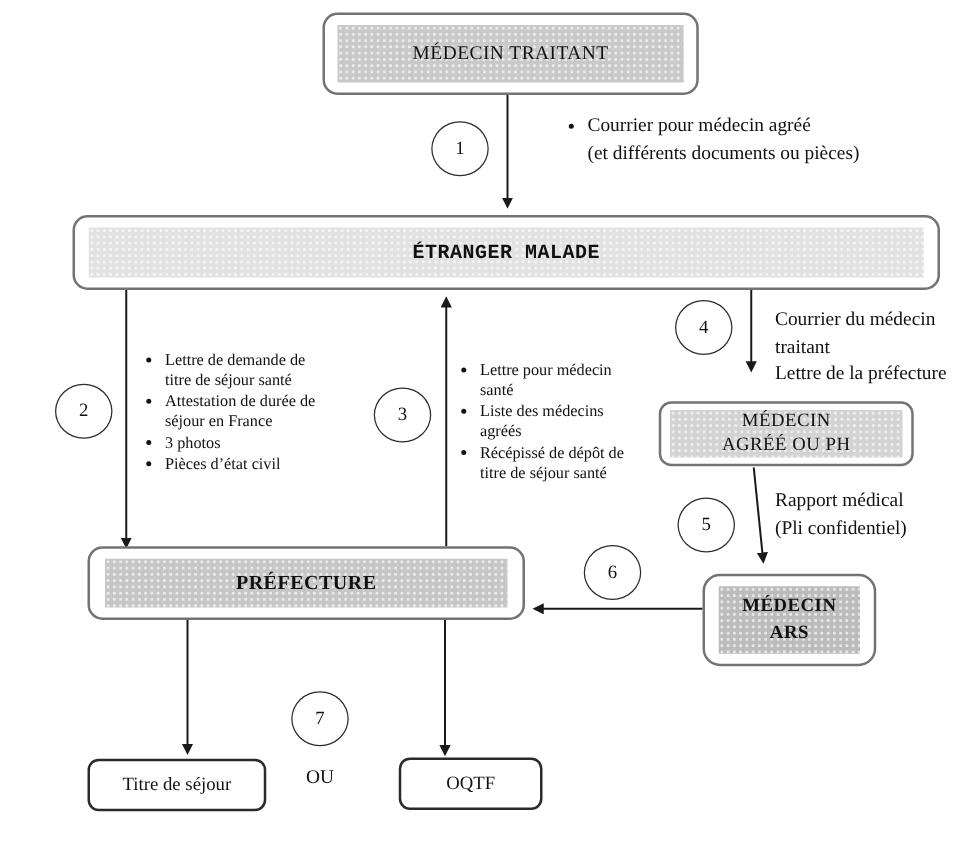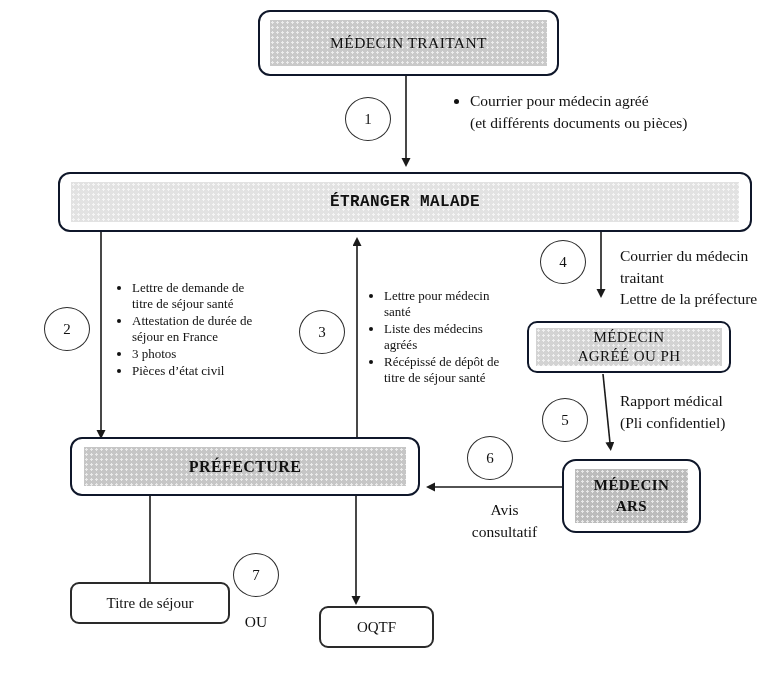--- a/index.html
+++ b/index.html
@@ -15,21 +15,21 @@
   .connectors {
     position: absolute;
     left: 0; top: 0;
     width: 776px; height: 678px;
     pointer-events: none;
   }
   
   .node {
     position: absolute;
     background: #ffffff;
-    border: 2px solid #0f172a;
+    border: 2px solid #737373;
     border-radius: 12px;
     box-sizing: border-box;
   }
   .node .fill {
     position: absolute;
     display: flex;
     flex-direction: column;
     align-items: center;
     justify-content: center;
     text-align: center;
@@ -133,21 +133,21 @@
     </div>
   </div>
 
   <div class="node" style="left:562px; top:459px; width:139px; height:74px; border-radius:14px;">
     <div class="fill" style="inset: 8px 11px; background-color: rgb(188, 188, 188);">
       <span class="nlabel lab-sm-bold">MÉDECIN</span>
       <span class="nlabel lab-sm-bold">ARS</span>
     </div>
   </div>
 
-  <div class="plainnode" style="left:70px; top:582px; width:160px; height:42px;text-align:center;">
+  <div class="plainnode" style="left:70px; top:607px; width:143px; height:42px;text-align:center;">
     <span>Titre de séjour</span>
   </div>
   <div class="plainnode" style="left:303px; top:606px; width:115px; height:42px;margin-left:16px;">
     <span>OQTF</span>
   </div>
 
   <div class="stepcircle" style="left:345px; top:97px;">
     <span>1</span>
     </div>
   <div class="stepcircle" style="left:44px;  top:307px;">
@@ -192,20 +192,16 @@
   <div class="note" style="left:620px; top:245px; width:158px;">
     <div>Courrier du médecin traitant</div>
     <div>Lettre de la préfecture</div>
   </div>
 
   <div class="note" style="left:620px; top:390px; width:150px;">
     <div>Rapport médical</div>
     <div>(Pli confidentiel)</div>
   </div>
 
-  <div class="note note-center" style="left:452px; top:499px; width:105px;">
-    <div>Avis</div>
-    <div>consultatif</div>
-  </div>
 
   <div class="note note-center" style="left:233px; top:611px; width:46px;">OU</div>
 
 </div>
 
 </body></html>

